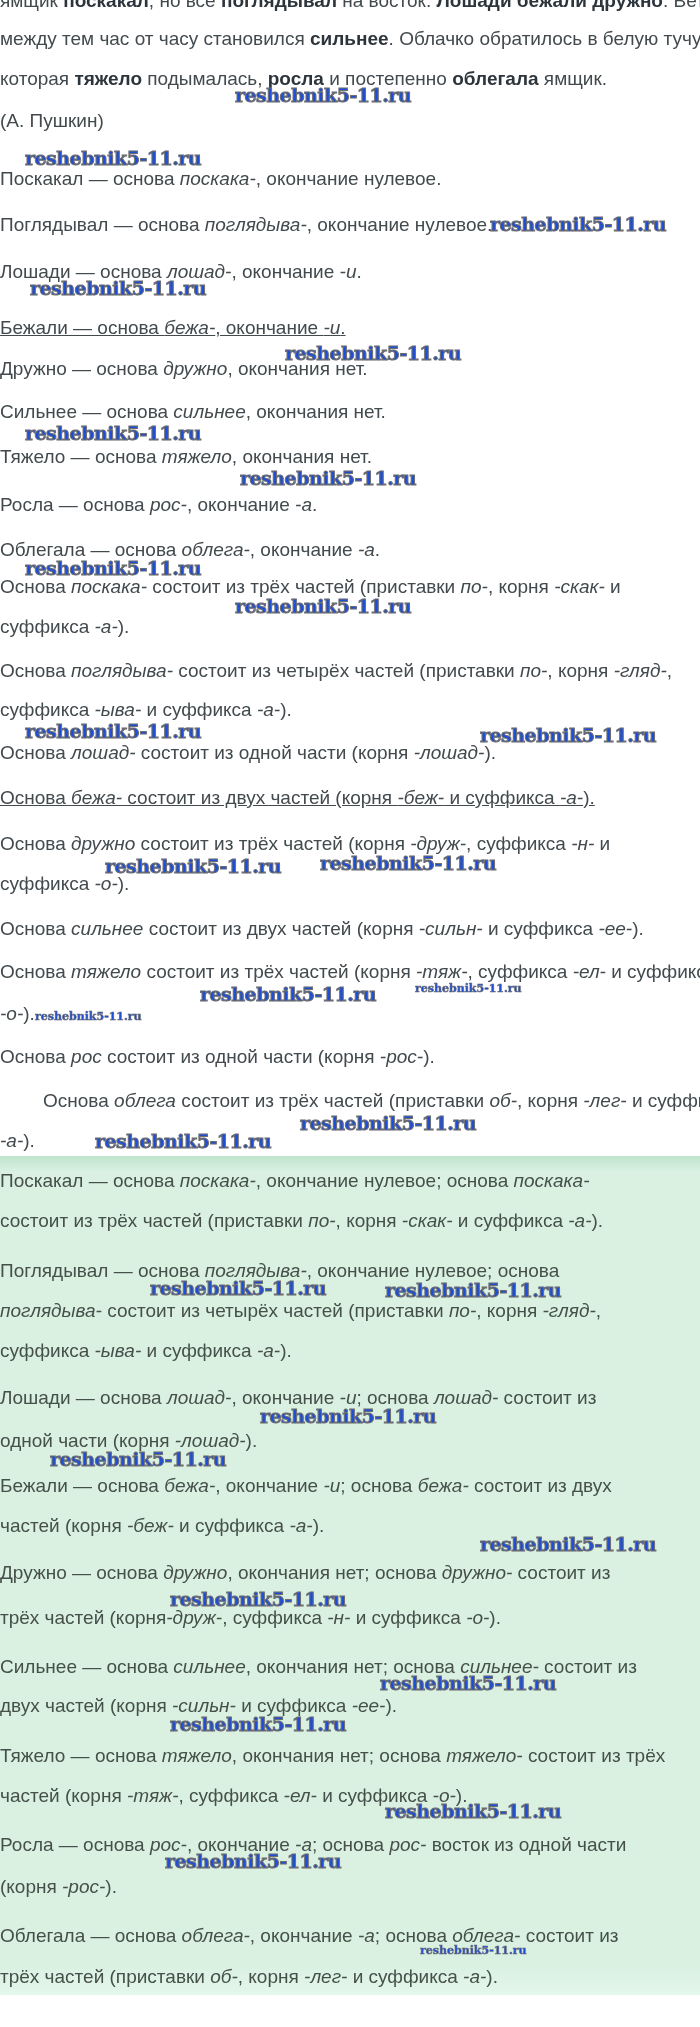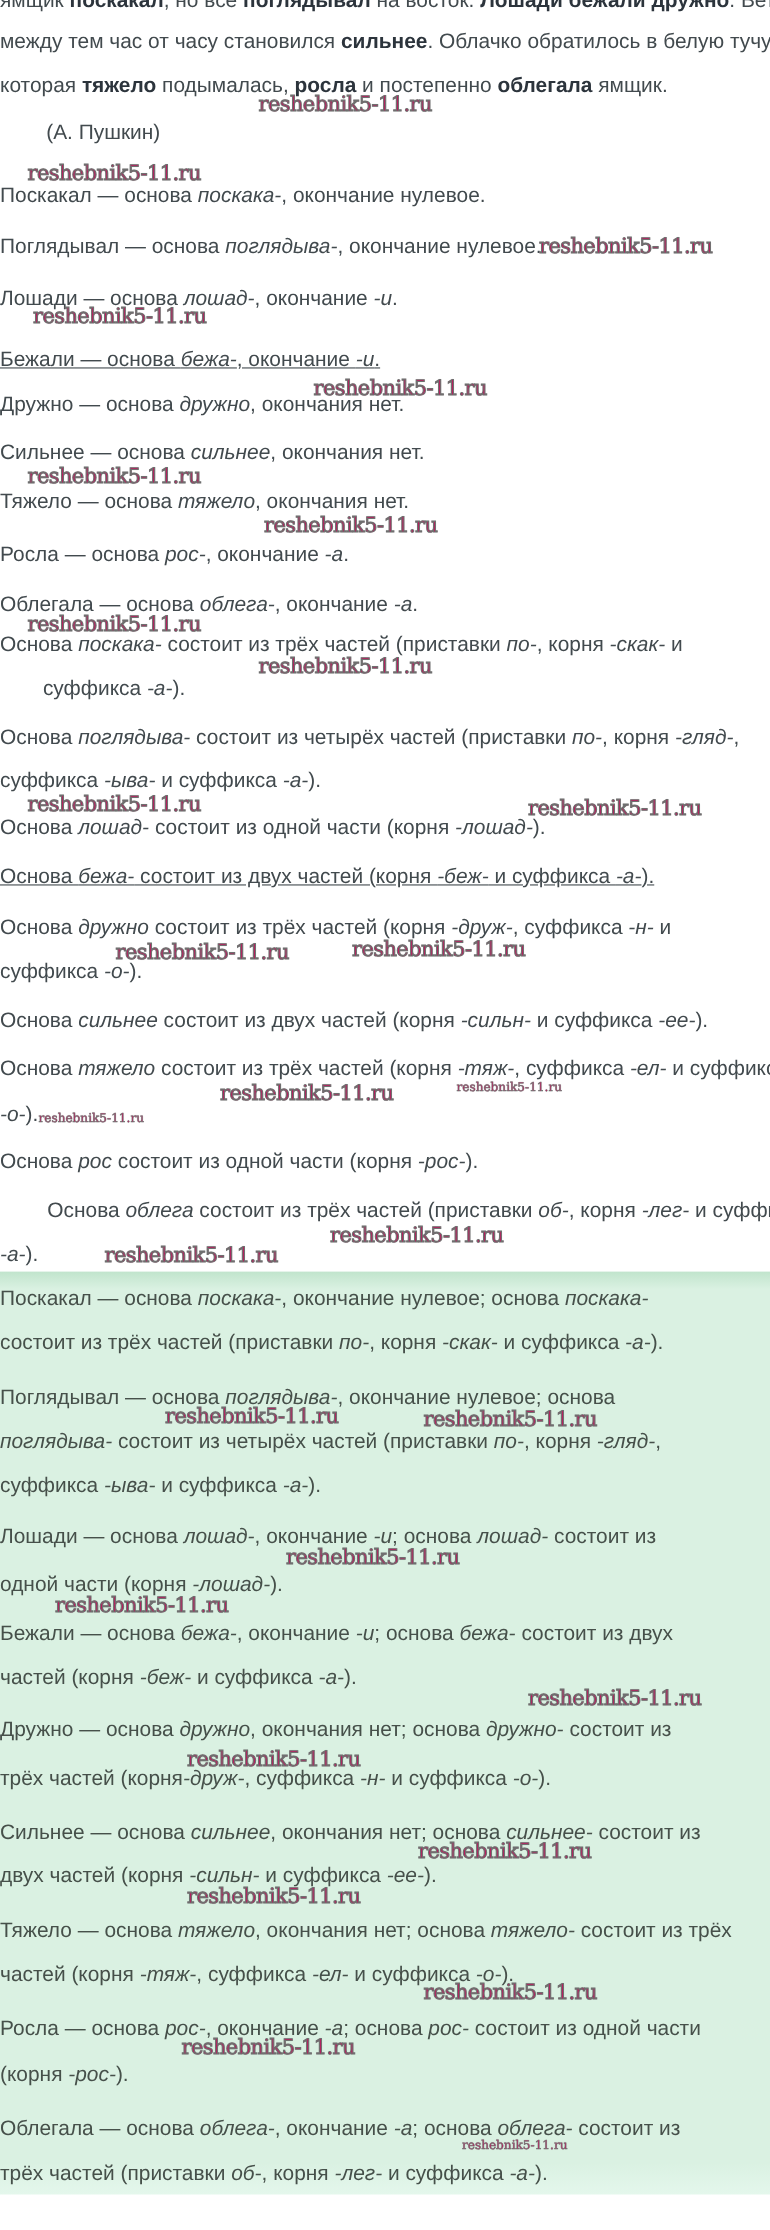--- a/index.html
+++ b/index.html
@@ -22,51 +22,51 @@
     color:#424a4e;
     z-index:2;
   }
   .line.green{color:#46504a;}
   .s-n{font-style:normal;font-weight:400;}
   .s-i{font-style:italic;font-weight:400;}
   .s-b{font-style:normal;font-weight:700;color:#2c343c;}
   .watermark{
     position:absolute;
     font-family:"DejaVu Serif",serif;
-    font-weight:400;
-    color:#be185d;
+    font-weight:700;
+    color:#1d4ed8;
     -webkit-text-stroke:1px #6f6f6f;
     text-shadow:0 0 1px #9a9a9a;
     z-index:3;
     white-space:nowrap;
   }
   .watermark.lg{font-size:19px;letter-spacing:-0.5px;line-height:22px;}
   .watermark.sm{font-size:11px;-webkit-text-stroke:0.5px #777;line-height:13px;}
 </style>
 </head>
 <body>
 
 <div class="page">
   <div class="summary-panel"></div>
 
 <div class="line" style="top: -12px;"><span class="s-n">ямщик </span><span class="s-b">поскакал</span><span class="s-n">, но все </span><span class="s-b">поглядывал</span><span class="s-n"> на восток. </span><span class="s-b">Лошади бежали дружно</span><span class="s-n">. Ветер</span></div>
     <div class="line" style="top: 26px;"><span class="s-n">между тем час от часу становился </span><span class="s-b">сильнее</span><span class="s-n">. Облачко обратилось в белую тучу,</span></div>
     <div class="line" style="top: 66px;"><span class="s-n">которая </span><span class="s-b">тяжело</span><span class="s-n"> подымалась, </span><span class="s-b">росла</span><span class="s-n"> и постепенно </span><span class="s-b">облегала</span><span class="s-n"> ямщик.</span></div>
-    <div class="line" style="top: 108px; padding-left: 42px;"><span class="s-n">(А. Пушкин)</span></div>
+    <div class="line" style="top: 108px;"><span class="s-n">(А. Пушкин)</span></div>
     <div class="line" style="top: 166px;"><span class="s-n">Поскакал — основа </span><span class="s-i">поскака-</span><span class="s-n">, окончание нулевое.</span></div>
     <div class="line" style="top: 212px;"><span class="s-n">Поглядывал — основа </span><span class="s-i">поглядыва-</span><span class="s-n">, окончание нулевое.</span></div>
     <div class="line" style="top: 259px;"><span class="s-n">Лошади — основа </span><span class="s-i">лошад-</span><span class="s-n">, окончание </span><span class="s-i">-и</span><span class="s-n">.</span></div>
     <div class="line" style="top: 315px; text-decoration: underline;"><span class="s-n">Бежали — основа </span><span class="s-i">бежа-</span><span class="s-n">, окончание </span><span class="s-i">-и</span><span class="s-n">.</span></div>
     <div class="line" style="top: 356px;"><span class="s-n">Дружно — основа </span><span class="s-i">дружно</span><span class="s-n">, окончания нет.</span></div>
     <div class="line" style="top: 444px;"><span class="s-n">Тяжело — основа </span><span class="s-i">тяжело</span><span class="s-n">, окончания нет.</span></div>
     <div class="line" style="top: 399px;"><span class="s-n">Сильнее — основа </span><span class="s-i">сильнее</span><span class="s-n">, окончания нет.</span></div>
     <div class="line" style="top: 492px;"><span class="s-n">Росла — основа </span><span class="s-i">рос-</span><span class="s-n">, окончание </span><span class="s-i">-а</span><span class="s-n">.</span></div>
     <div class="line" style="top: 537px;"><span class="s-n">Облегала — основа </span><span class="s-i">облега-</span><span class="s-n">, окончание </span><span class="s-i">-а</span><span class="s-n">.</span></div>
     <div class="line" style="top: 574px;"><span class="s-n">Основа </span><span class="s-i">поскака-</span><span class="s-n"> состоит из трёх частей (приставки </span><span class="s-i">по-</span><span class="s-n">, корня </span><span class="s-i">-скак-</span><span class="s-n"> и</span></div>
-    <div class="line" style="top: 614px; padding-left: 39px;"><span class="s-n">суффикса </span><span class="s-i">-а-</span><span class="s-n">).</span></div>
+    <div class="line" style="top: 614px;"><span class="s-n">суффикса </span><span class="s-i">-а-</span><span class="s-n">).</span></div>
     <div class="line" style="top: 658px;"><span class="s-n">Основа </span><span class="s-i">поглядыва-</span><span class="s-n"> состоит из четырёх частей (приставки </span><span class="s-i">по-</span><span class="s-n">, корня </span><span class="s-i">-гляд-</span><span class="s-n">,</span></div>
     <div class="line" style="top: 697px;"><span class="s-n">суффикса </span><span class="s-i">-ыва-</span><span class="s-n"> и суффикса </span><span class="s-i">-а-</span><span class="s-n">).</span></div>
     <div class="line" style="top: 740px;"><span class="s-n">Основа </span><span class="s-i">лошад-</span><span class="s-n"> состоит из одной части (корня </span><span class="s-i">-лошад-</span><span class="s-n">).</span></div>
     <div class="line" style="top: 785px; text-decoration: underline;"><span class="s-n">Основа </span><span class="s-i">бежа-</span><span class="s-n"> состоит из двух частей (корня </span><span class="s-i">-беж-</span><span class="s-n"> и суффикса </span><span class="s-i">-а-</span><span class="s-n">).</span></div>
     <div class="line" style="top: 831px;"><span class="s-n">Основа </span><span class="s-i">дружно</span><span class="s-n"> состоит из трёх частей (корня </span><span class="s-i">-друж-</span><span class="s-n">, суффикса </span><span class="s-i">-н-</span><span class="s-n"> и</span></div>
     <div class="line" style="top: 871px;"><span class="s-n">суффикса </span><span class="s-i">-о-</span><span class="s-n">).</span></div>
     <div class="line" style="top: 916px;"><span class="s-n">Основа </span><span class="s-i">сильнее</span><span class="s-n"> состоит из двух частей (корня </span><span class="s-i">-сильн-</span><span class="s-n"> и суффикса </span><span class="s-i">-ее-</span><span class="s-n">).</span></div>
     <div class="line" style="top: 959px;"><span class="s-n">Основа </span><span class="s-i">тяжело</span><span class="s-n"> состоит из трёх частей (корня </span><span class="s-i">-тяж-</span><span class="s-n">, суффикса </span><span class="s-i">-ел-</span><span class="s-n"> и суффикса</span></div>
     <div class="line" style="top: 1001px;"><span class="s-i">-о-</span><span class="s-n">).</span></div>
     <div class="line" style="top: 1044px;"><span class="s-n">Основа </span><span class="s-i">рос</span><span class="s-n"> состоит из одной части (корня </span><span class="s-i">-рос-</span><span class="s-n">).</span></div>
@@ -80,21 +80,21 @@
     <div class="line green" style="top: 1385px;"><span class="s-n">Лошади — основа </span><span class="s-i">лошад-</span><span class="s-n">, окончание </span><span class="s-i">-и</span><span class="s-n">; основа </span><span class="s-i">лошад-</span><span class="s-n"> состоит из</span></div>
     <div class="line green" style="top: 1428px;"><span class="s-n">одной части (корня </span><span class="s-i">-лошад-</span><span class="s-n">).</span></div>
     <div class="line green" style="top: 1473px;"><span class="s-n">Бежали — основа </span><span class="s-i">бежа-</span><span class="s-n">, окончание </span><span class="s-i">-и</span><span class="s-n">; основа </span><span class="s-i">бежа-</span><span class="s-n"> состоит из двух</span></div>
     <div class="line green" style="top: 1513px;"><span class="s-n">частей (корня </span><span class="s-i">-беж-</span><span class="s-n"> и суффикса </span><span class="s-i">-а-</span><span class="s-n">).</span></div>
     <div class="line green" style="top: 1560px;"><span class="s-n">Дружно — основа </span><span class="s-i">дружно</span><span class="s-n">, окончания нет; основа </span><span class="s-i">дружно-</span><span class="s-n"> состоит из</span></div>
     <div class="line green" style="top: 1654px;"><span class="s-n">Сильнее — основа </span><span class="s-i">сильнее</span><span class="s-n">, окончания нет; основа </span><span class="s-i">сильнее-</span><span class="s-n"> состоит из</span></div>
     <div class="line green" style="top: 1605px;"><span class="s-n">трёх частей (корня</span><span class="s-i">-друж-</span><span class="s-n">, суффикса </span><span class="s-i">-н-</span><span class="s-n"> и суффикса </span><span class="s-i">-о-</span><span class="s-n">).</span></div>
     <div class="line green" style="top: 1693px;"><span class="s-n">двух частей (корня </span><span class="s-i">-сильн-</span><span class="s-n"> и суффикса </span><span class="s-i">-ее-</span><span class="s-n">).</span></div>
     <div class="line green" style="top: 1743px;"><span class="s-n">Тяжело — основа </span><span class="s-i">тяжело</span><span class="s-n">, окончания нет; основа </span><span class="s-i">тяжело-</span><span class="s-n"> состоит из трёх</span></div>
     <div class="line green" style="top: 1783px;"><span class="s-n">частей (корня </span><span class="s-i">-тяж-</span><span class="s-n">, суффикса </span><span class="s-i">-ел-</span><span class="s-n"> и суффикса </span><span class="s-i">-о-</span><span class="s-n">).</span></div>
-    <div class="line green" style="top: 1832px;"><span class="s-n">Росла — основа </span><span class="s-i">рос-</span><span class="s-n">, окончание </span><span class="s-i">-а</span><span class="s-n">; основа </span><span class="s-i">рос-</span><span class="s-n"> состоит из одной части</span></div>
+    <div class="line green" style="top: 1832px;"><span class="s-n">Росла — основа </span><span class="s-i">рос-</span><span class="s-n">, окончание </span><span class="s-i">-а</span><span class="s-n">; основа </span><span class="s-i">рос-</span><span class="s-n"> восток из одной части</span></div>
     <div class="line green" style="top: 1874px;"><span class="s-n">(корня </span><span class="s-i">-рос-</span><span class="s-n">).</span></div>
     <div class="line green" style="top: 1923px;"><span class="s-n">Облегала — основа </span><span class="s-i">облега-</span><span class="s-n">, окончание </span><span class="s-i">-а</span><span class="s-n">; основа </span><span class="s-i">облега-</span><span class="s-n"> состоит из</span></div>
     <div class="line green" style="top: 1964px;"><span class="s-n">трёх частей (приставки </span><span class="s-i">об-</span><span class="s-n">, корня </span><span class="s-i">-лег-</span><span class="s-n"> и суффикса </span><span class="s-i">-а-</span><span class="s-n">).</span></div>
     <div class="watermark lg" style="left: 235px; top: 84px;">reshebnik5-11.ru</div>
     <div class="watermark lg" style="left: 25px; top: 147px;">reshebnik5-11.ru</div>
     <div class="watermark lg" style="left: 490px; top: 213px;">reshebnik5-11.ru</div>
     <div class="watermark lg" style="left: 30px; top: 277px;">reshebnik5-11.ru</div>
     <div class="watermark lg" style="left: 285px; top: 342px;">reshebnik5-11.ru</div>
     <div class="watermark lg" style="left: 25px; top: 422px;">reshebnik5-11.ru</div>
     <div class="watermark lg" style="left: 240px; top: 467px;">reshebnik5-11.ru</div>

